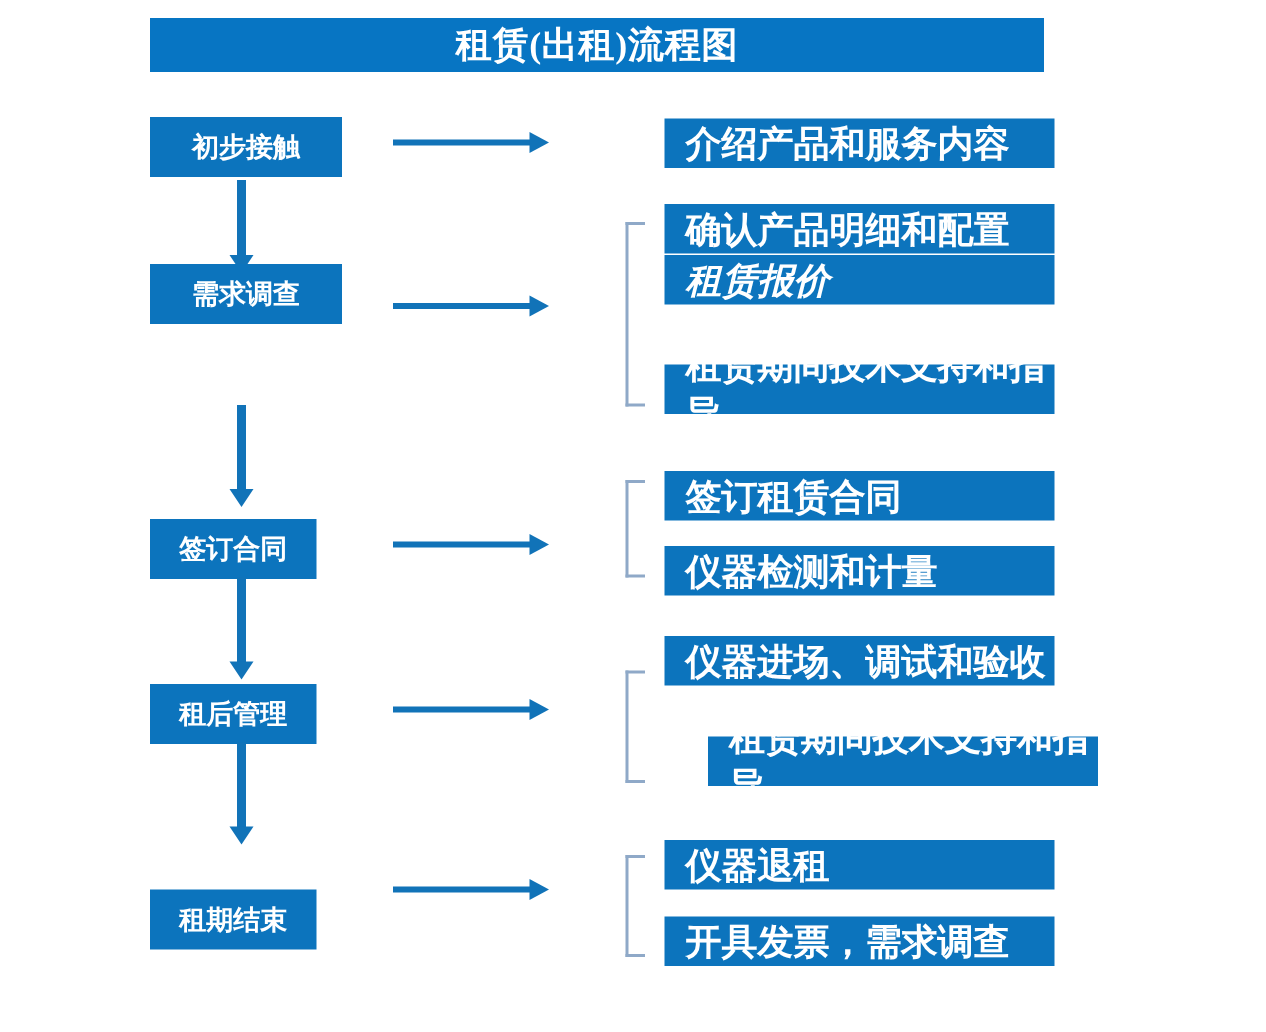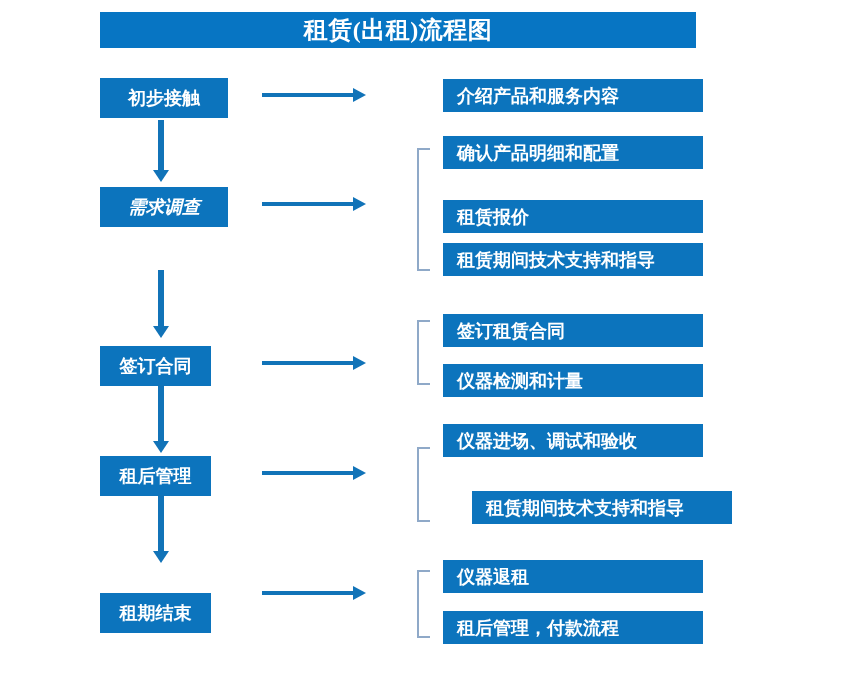--- a/index.html
+++ b/index.html
@@ -47,21 +47,21 @@
     box-sizing: border-box;
   }
   .box-left {
     justify-content: center;
     font-size: 18px;
     height: 40px;
   }
   .box-right {
     justify-content: flex-start;
     padding-left: 14px;
-    font-size: 18px;
+    font-size: 24px;
     height: 33px;
     left: 443px;
     width: 260px;
   }
 
   
   .h-arrow {
     position: absolute;
     height: 14px;
     width: 104px;
@@ -133,31 +133,31 @@
     <div class="head"></div>
   </div>
 
   <div class="box box-right" style="top:79px;">介绍产品和服务内容</div>
 
   <div class="v-arrow" style="left:153px; top:120px; height:62px;">
     <div class="shaft"></div>
     <div class="head"></div>
   </div>
 
-  <div class="box box-left" style="left:100px; top:187px; width:128px;font-style:italic;">需求调查</div>
+  <div class="box box-left" style="left:100px; top:176px; width:128px;">需求调查</div>
 
   <div class="h-arrow" style="left:262px; top:197px;">
     <div class="shaft"></div>
     <div class="head"></div>
   </div>
 
   <div class="bracket" style="left:417px; top:148px; height:123px;"></div>
 
   <div class="box box-right" style="top:136px;">确认产品明细和配置</div>
-  <div class="box box-right" style="top:200px;">租赁报价</div>
+  <div class="box box-right" style="top:170px;font-style:italic;">租赁报价</div>
   <div class="box box-right" style="top:243px;">租赁期间技术支持和指导</div>
 
   <div class="v-arrow" style="left:153px; top:270px; height:68px;">
     <div class="shaft"></div>
     <div class="head"></div>
   </div>
 
   <div class="box box-left" style="left:100px; top:346px; width:111px;">签订合同</div>
 
   <div class="h-arrow" style="left:262px; top:356px;">
@@ -195,15 +195,15 @@
   <div class="box box-left" style="left:100px; top:593px; width:111px;">租期结束</div>
 
   <div class="h-arrow" style="left:262px; top:586px;">
     <div class="shaft"></div>
     <div class="head"></div>
   </div>
 
   <div class="bracket" style="left:417px; top:570px; height:68px;"></div>
 
   <div class="box box-right" style="top:560px;">仪器退租</div>
-  <div class="box box-right" style="top:611px;">租后管理，付款流程</div>
+  <div class="box box-right" style="top:611px;">开具发票，需求调查</div>
 
 </div>
 
 </body></html>

